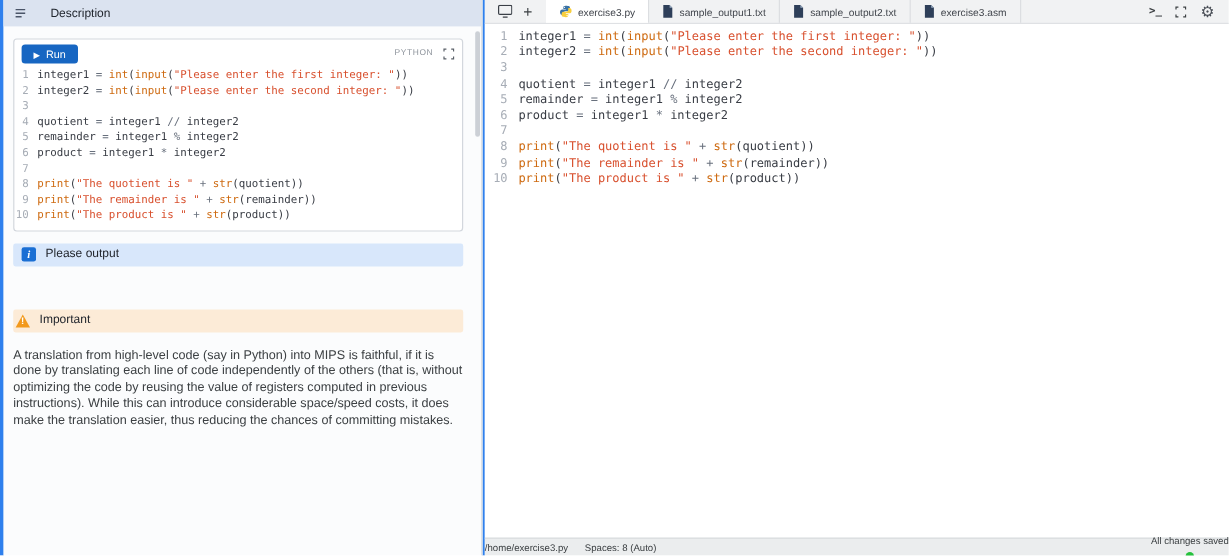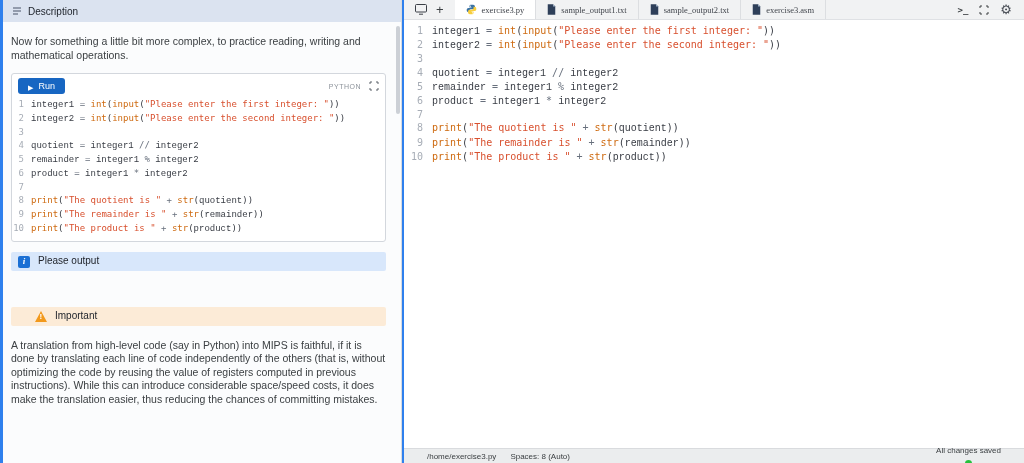--- a/index.html
+++ b/index.html
@@ -11,21 +11,21 @@
   }
   .app { display:flex; width:1024px; height:463px; border-left:3px solid #2f80ed; }
 
   
   .left-panel {
     width:399px; flex:none; display:flex; flex-direction:column;
     background:#fbfcfd; border-right:1px solid #d8dbe0; position:relative;
   }
   .left-header {
     height:22px; flex:none; background:#dbe3f0; display:flex; align-items:center;
-    gap:6px; padding:0 9px; font-size:10px; color:#21262e;text-align:right;
+    gap:20px; padding:0 9px; font-size:10px; color:#21262e;text-align:right;
   }
   .left-body {
     flex:1; overflow:hidden; padding:0 15px 0 8px;
     font-size:10.5px; line-height:1.29; color:#3c4043;
   }
   .para { margin:13px 0 11px; }
   .scroll-thumb {
     position:absolute; right:1px; top:26px; width:4px; height:88px;
     background:#ccd0d6; border-radius:2px;
   }
@@ -38,38 +38,38 @@
     font-family:"Liberation Sans", sans-serif; cursor:pointer;
   }
   .run-btn .tri { font-size:7px; line-height:1; }
   .toolbar-right { margin-left:auto; display:flex; align-items:center; gap:8px; }
   .lang-label { font-size:7px; color:#8d939b; letter-spacing:.5px; }
 
   .code-area { font-family:"DejaVu Sans Mono", monospace; font-size:9px; line-height:13px; padding:2px 0 5px; }
   .code-line { display:flex; white-space:pre; }
   .code-line .num { flex:none; text-align:right; color:#a7adb6; user-select:none; }
   .code-area .num { width:19px; padding-right:7px; }
-  .tk-v { color:#383c44;font-family:Liberation Mono, monospace; } .tk-p { color:#383c44; }
+  .tk-v { color:#383c44; } .tk-p { color:#383c44; }
   .tk-o { color:#68707d; }
   .tk-f { color:#ce6a10; }
   .tk-s { color:#d8502e; }
 
   .info-box {
     background:#d8e7fb; border-radius:2px; padding:3px 7px; margin:10px 0 12px;
     display:flex; align-items:center; gap:8px; min-height:17px;
   }
   .info-icon {
     width:12px; height:12px; flex:none; background:#1a6fd4; color:#fff; border-radius:2px;
     font-size:9px; font-weight:bold; font-style:italic; font-family:"Liberation Serif", serif;
     display:flex; align-items:center; justify-content:center;
   }
   .box-label { font-size:10px; color:#22262d; }
 
   .warn-box {
-    background:#fcebd7; border-radius:2px; padding:3px 24px; margin:36px 0 12px;
+    background:#fcebd7; border-radius:2px; padding:3px 2px; margin:36px 0 12px;
     display:flex; align-items:center; gap:8px; min-height:17px;
   }
   .warn-icon { width:0; height:0; flex:none; position:relative;
     border-left:6px solid transparent; border-right:6px solid transparent;
     border-bottom:11px solid #f2991c; }
   .warn-icon::after { content:"!"; position:absolute; left:-1.5px; top:1.5px;
     font-size:8px; font-weight:bold; color:#fff; }
 
   .inline-code {
     font-family:"DejaVu Sans Mono", monospace; font-size:8.5px;
@@ -77,59 +77,58 @@
   }
 
   
   .right-panel { flex:1; display:flex; flex-direction:column; background:#fff; border-left:2px solid #2f80ed; min-width:0; }
   .tabbar {
     height:20px; flex:none; background:#f1f2f3; border-bottom:1px solid #dfe1e4;
     display:flex; align-items:stretch;
   }
   .tabbar-left { display:flex; align-items:center; gap:9px; padding:0 11px; }
   .tb-plus { font-size:13px; color:#3c4043; line-height:1; cursor:pointer; }
-  .tabs { display:flex; align-items:stretch;font-family:Liberation Serif, serif; }
+  .tabs { display:flex; align-items:stretch; }
   .tab {
     display:flex; align-items:center; gap:5px; padding:0 11px;
     font-size:8.5px; color:#41454c; border-right:1px solid #dcdee1; cursor:pointer;
   }
   .tab.active { background:#ffffff; }
   .tabbar-right { margin-left:auto; display:flex; align-items:center; gap:11px; padding:0 12px; }
   .term-icon { font-family:"DejaVu Sans Mono", monospace; font-size:9px; font-weight:bold; color:#3c4043; cursor:pointer; }
   .gear { font-size:13px; color:#4a4f57; line-height:1; cursor:pointer; }
   .fs-icon { display:flex; cursor:pointer; }
 
   .editor {
     flex:1; overflow:hidden; background:#fff; padding-top:4px;
     font-family:"DejaVu Sans Mono", monospace; font-size:10px; line-height:13.2px;
   }
   .editor .num { width:28px; padding-right:9px; }
 
   .statusbar {
     height:15px; flex:none; background:#ebedee; border-top:1px solid #d9dbde;
-    display:flex; align-items:center; gap:14px; padding:0 23px;
+    display:flex; align-items:center; gap:14px; padding:0 0;
     font-size:8px; color:#3c4043;
   }
   .status-right { margin-left:auto; display:flex; align-items:center; gap:5px;flex-direction:column; }
   .green-dot { width:7px; height:7px; border-radius:50%; background:#25c13c; }
 </style>
 </head>
 <body>
 
 <div class="app">
 
   <div class="left-panel">
     <div class="left-header">
       <svg width="10" height="10" viewBox="0 0 10 10">
           <path stroke="#4a5568" stroke-width="1.2" d="M1 2h8M1 5h8M1 8h5" fill="none"></path>
         </svg>
       <span>Description</span>
     </div>
     <div class="left-body">
-      <p class="para">Now for something a little bit more complex, to practice reading, writing and mathematical operations.</p>
 
       <div class="code-block">
         <div class="code-toolbar">
           <button class="run-btn">
             <span class="tri">▶</span>
             <span>Run</span>
           </button>
           <div class="toolbar-right">
             <span class="lang-label">PYTHON</span>
             <svg class="fs-icon" width="10" height="10" viewBox="0 0 10 10" fill="none" stroke="#5a6068">

